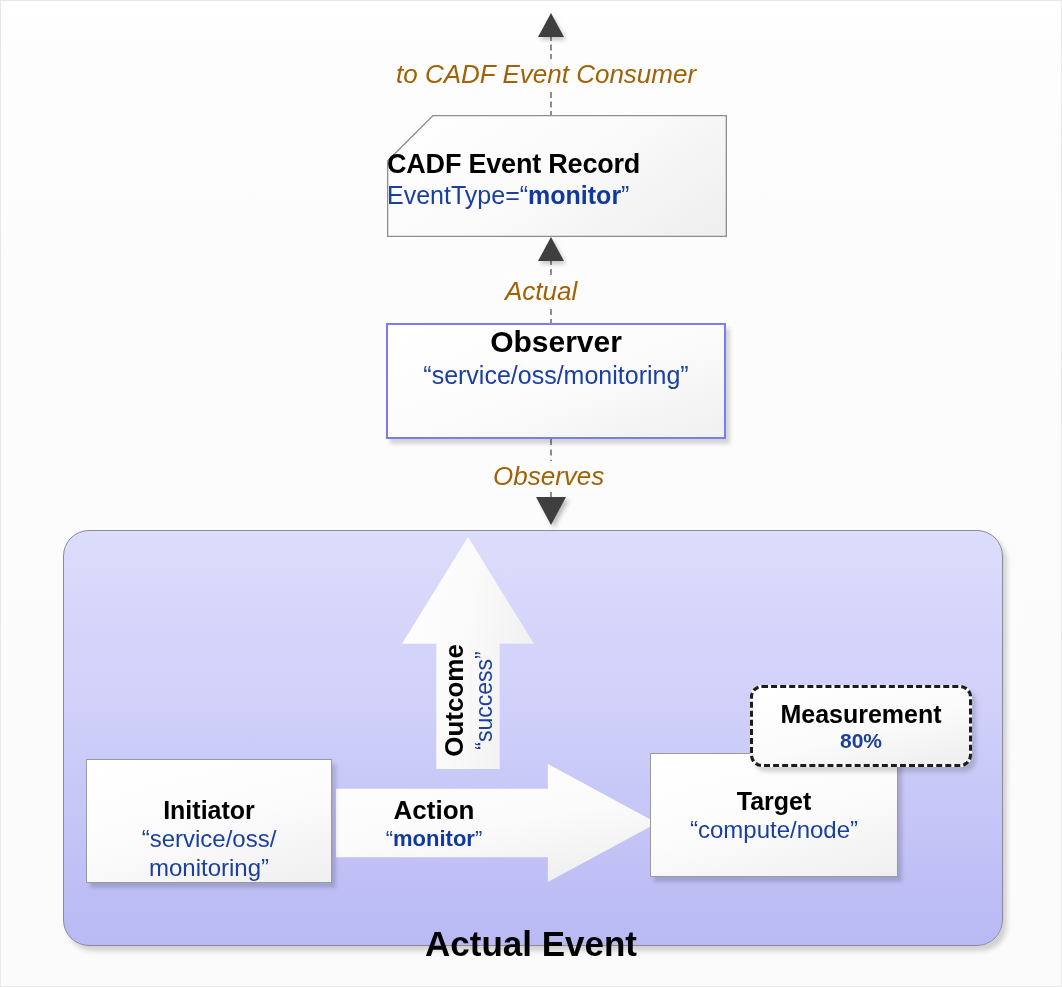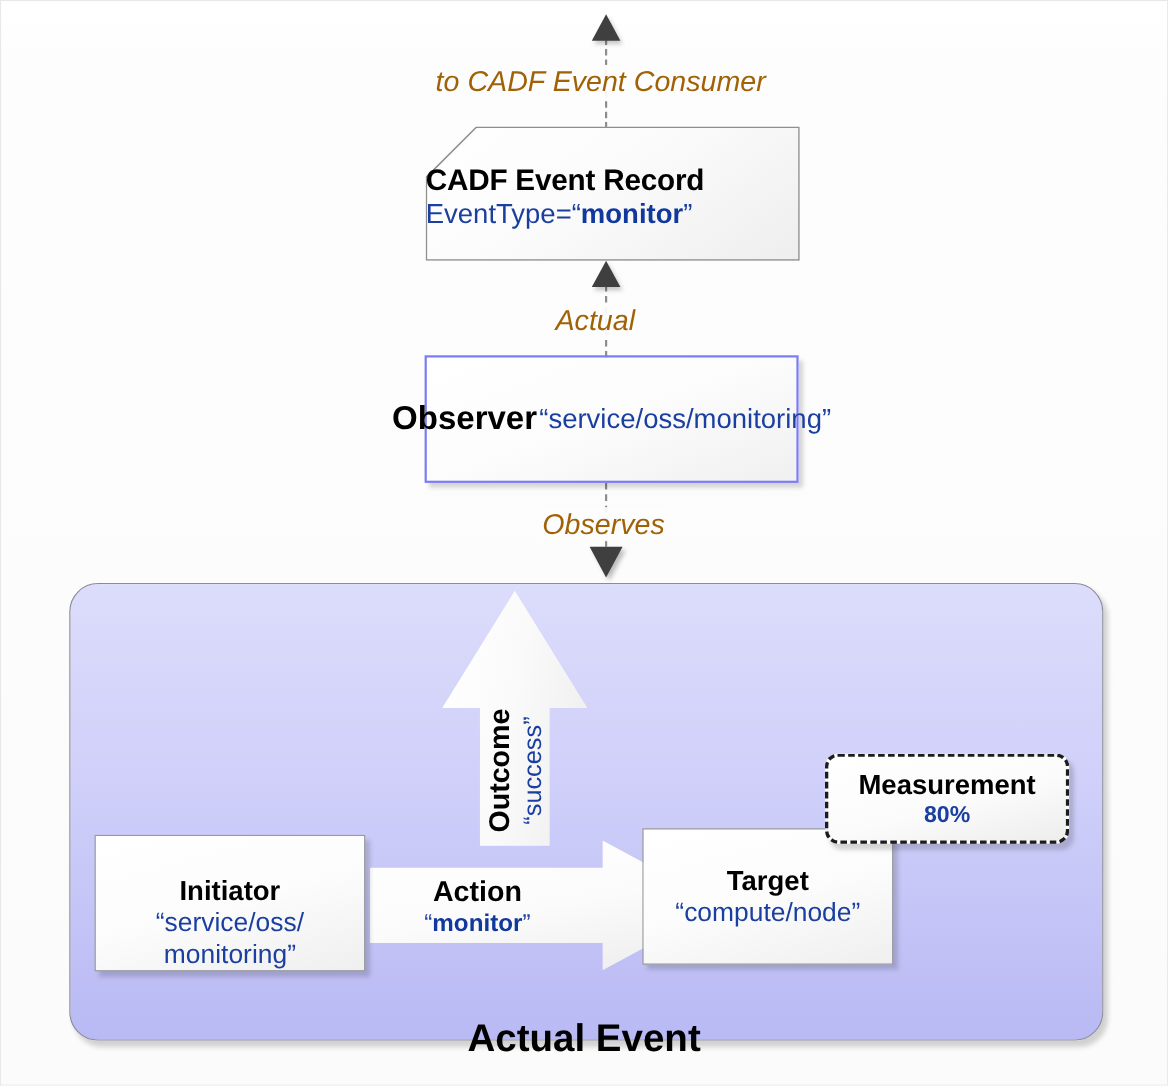--- a/index.html
+++ b/index.html
@@ -102,23 +102,23 @@
   
   #observer-box {
     position: absolute;
     left: 385px; top: 322px;
     width: 340px; height: 116px;
     background: linear-gradient(160deg, #ffffff 0%, #fcfcfc 50%, #f0f0f0 100%);
     border: 2px solid #7b7bf2;
     box-sizing: border-box;
     box-shadow: 4px 5px 4px rgba(0,0,0,0.16);
     display: flex;
-    flex-direction: row;
-    align-items: center;
-    justify-content: center;
+    flex-direction: column;
+    align-items: center;
+    justify-content: flex-start;
     gap: 2px;
     z-index: 5;
   }
   #observer-box .ttl { font-size: 30px; }
   #observer-box .sub { font-size: 25px; }
 
   
   #actual-event {
     position: absolute;
     left: 62px; top: 529px;
@@ -217,22 +217,22 @@
     z-index: 5;
   }
   #initiator-box {
     left: 85px; top: 758px;
     width: 246px; height: 124px; justify-content: flex-end;
   }
   #initiator-box .ttl { font-size: 25px; }
   #initiator-box .sub { font-size: 24px; line-height: 1.18; }
 
   #target-box {
-    left: 583px; top: 752px;
-    width: 228px; height: 124px;
+    left: 649px; top: 752px;
+    width: 248px; height: 124px;
   }
   #target-box .ttl { font-size: 25px; }
   #target-box .sub { font-size: 24px; }
 
   
   #measurement-box {
     position: absolute;
     left: 749px; top: 684px;
     width: 222px; height: 82px;
     border-radius: 12px;

